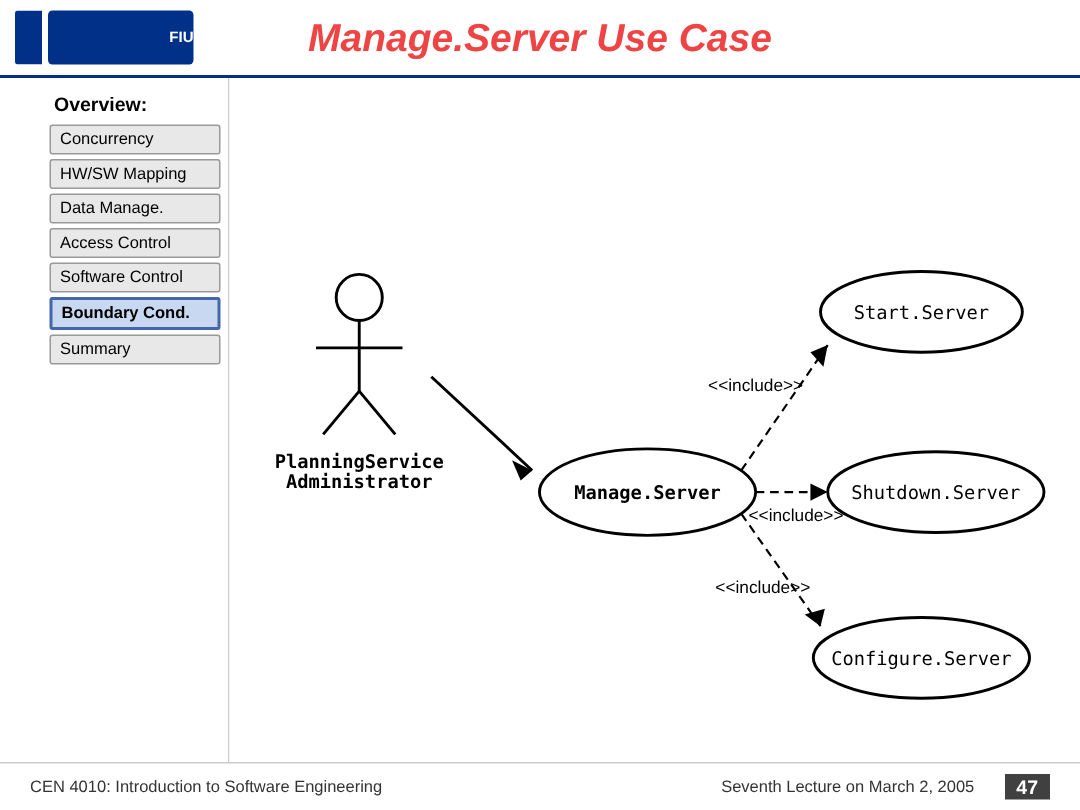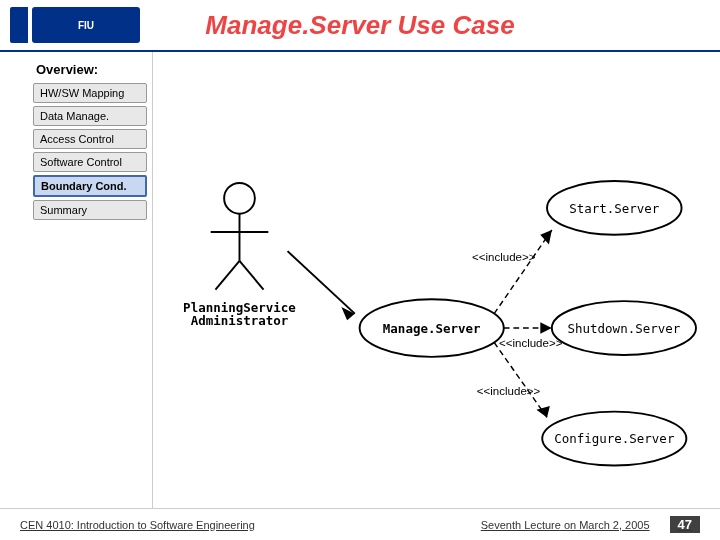--- a/index.html
+++ b/index.html
@@ -22,27 +22,27 @@
       position: relative;
       height: 52px;
     }
     #header .logo-area {
       position: absolute;
       left: 10px;
       display: flex;
       align-items: center;
     }
     .fiu-logo {
-      width: 108px;
+      width: 97px;
       height: 36px;
       background: #003087;
       border-radius: 3px;
       display: flex;
       align-items: center;
-      justify-content: center;
+      justify-content: flex-end;
       color: #fff;
       font-weight: bold;
       font-size: 18px;
       letter-spacing: 1px;
     }
     .fiu-logo-flame {
       width: 18px;
       height: 36px;
       margin-right: 4px;
     }
@@ -113,21 +113,20 @@
     #footer {
       height: 32px;
       background: #fff;
       border-top: 1px solid #ccc;
       display: flex;
       align-items: center;
       justify-content: space-between;
       padding: 1px 20px;
       font-size: 11px;
       color: #333;
-      text-decoration: underline;
     }
     .footer-right {
       display: flex;
       align-items: center;
       gap: 20px;
     }
     .page-num {
       background: #404040;
       color: #fff;
       padding: 1px 8px;
@@ -147,20 +146,21 @@
       <span style="font-size:10px; letter-spacing:0;">FIU</span>
     </div>
   </div>
   <h1>Manage.Server Use Case</h1>
 </div>
 
 <div id="main">
 
   <div id="sidebar">
     <div class="sidebar-label">Overview:</div>
+    <button class="nav-btn">Concurrency</button>
     <button class="nav-btn">HW/SW Mapping</button>
     <button class="nav-btn">Data Manage.</button>
     <button class="nav-btn">Access Control</button>
     <button class="nav-btn">Software Control</button>
     <button class="nav-btn active">Boundary Cond.</button>
     <button class="nav-btn">Summary</button>
   </div>
 
   <div id="content">
     <svg id="uml-svg" viewBox="0 0 590 430">

